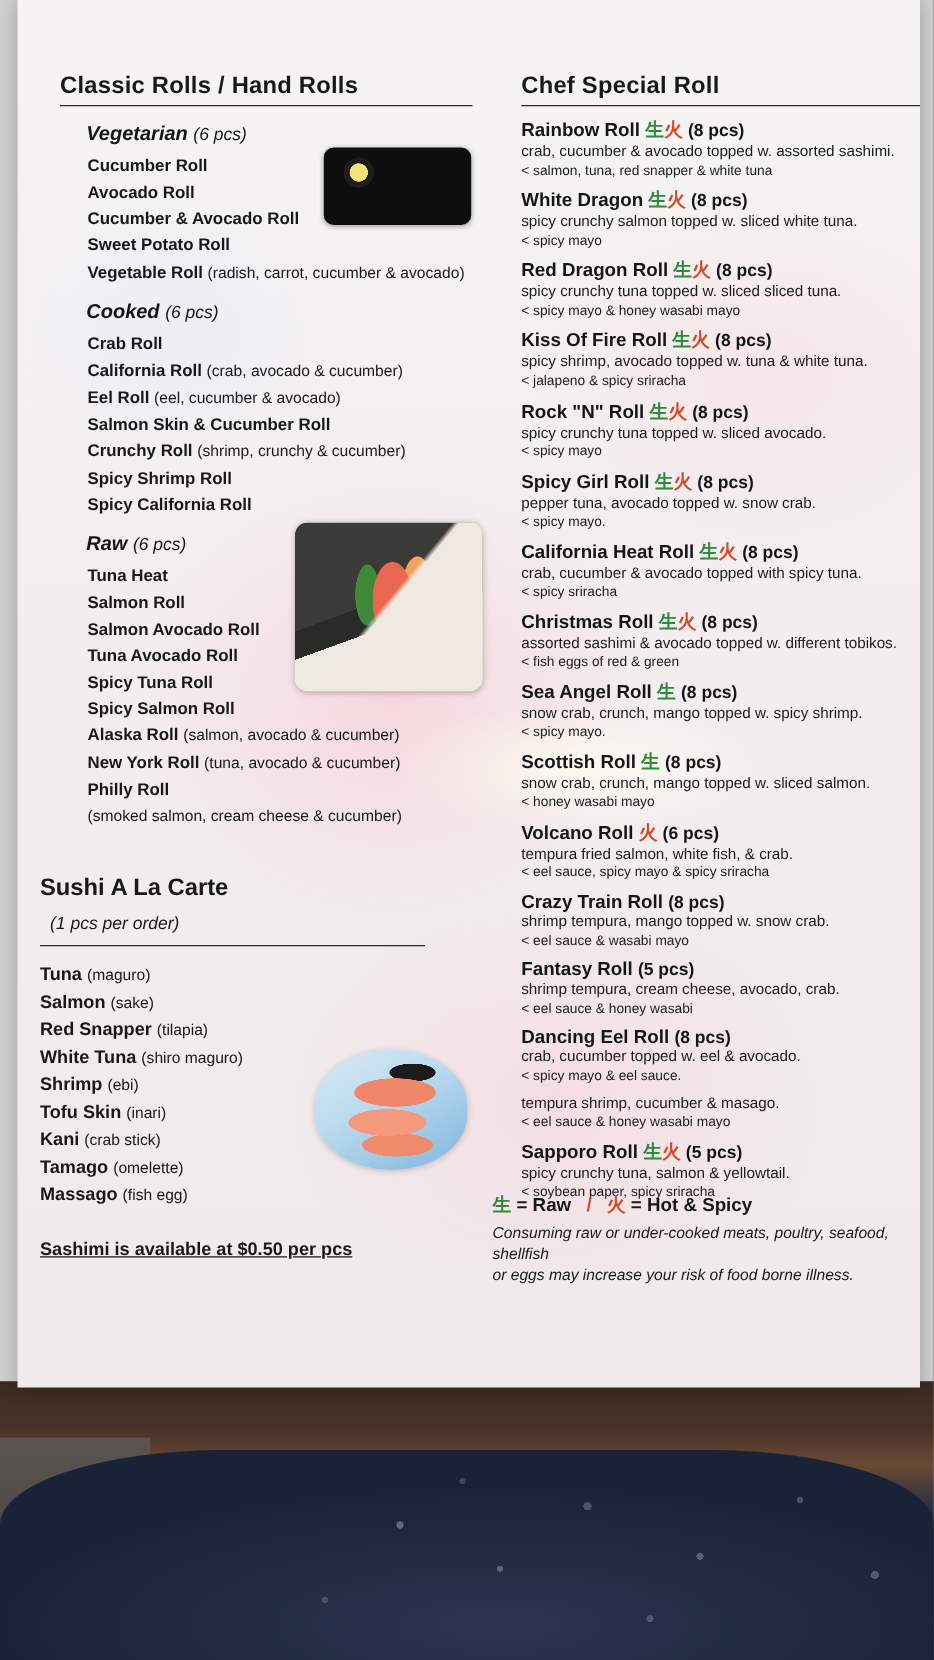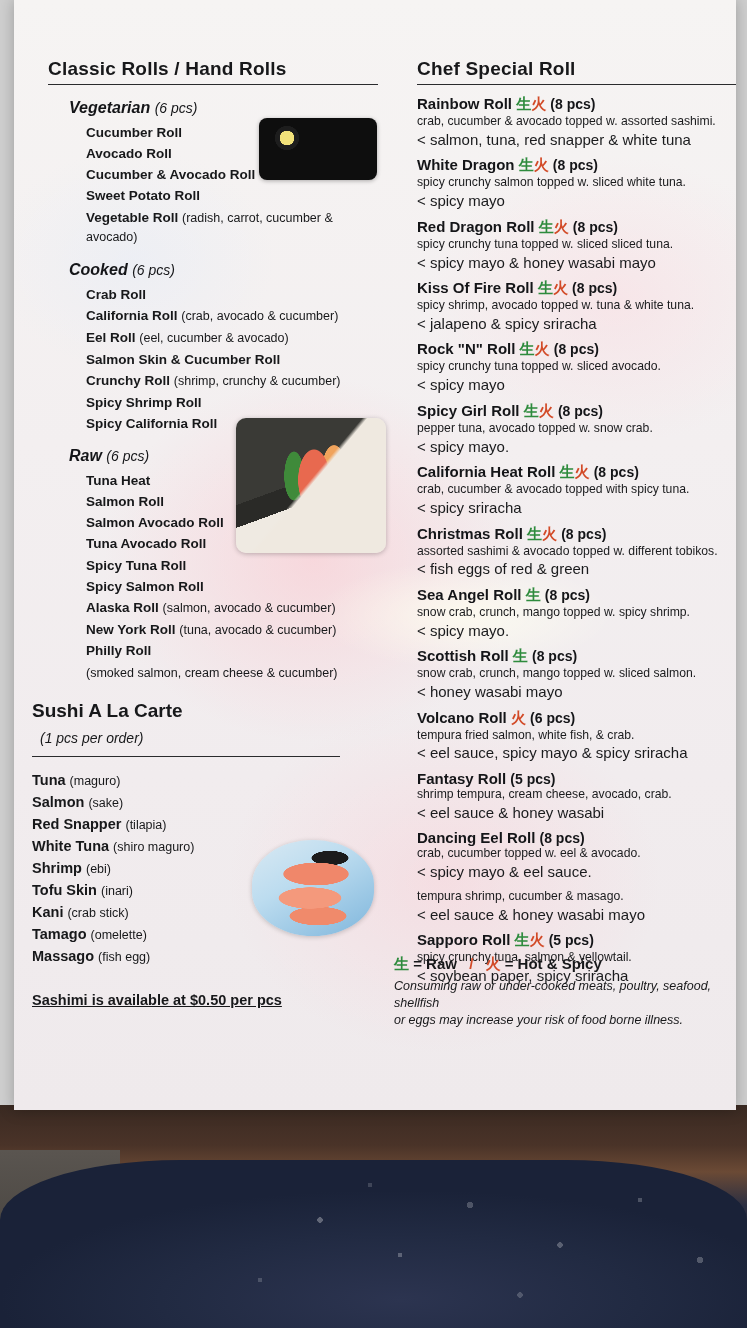--- a/index.html
+++ b/index.html
@@ -99,21 +99,21 @@
     color: #141518;
     margin: 14px 0 6px 21px;
   }
   .subhead .pcs {
     font-style: italic;
     font-weight: normal;
     font-size: 14px;
   }
 
   .item {
-    margin: 0 0 2px 38px;
+    margin: 0 0 2px 22px;
     font-size: 13.5px;
     color: #17181a;
     line-height: 1.42;
   }
   .item b { font-weight: bold; }
   .item .desc { font-weight: normal; font-size: 12.5px; }
 
   
   .sp-entry { margin-bottom: 7px; }
   .sp-name {
@@ -123,21 +123,21 @@
   }
   .jp-raw { color: #2e8b3d; font-weight: bold; }
   .jp-hot { color: #d24a27; font-weight: bold; }
   .sp-pcs { font-weight: bold; font-size: 14px; }
   .sp-desc {
     font-size: 12.2px;
     color: #1a1b1d;
     line-height: 1.3;
   }
   .sp-sub {
-    font-size: 15px;
+    font-size: 11px;
     color: #1a1b1d;
     line-height: 1.3;
   }
 
   
   .alc-title {
     position: absolute;
     left: 18px; top: 700px;
     font-size: 19px; font-weight: bold; color: #17181a;
   }
@@ -384,20 +384,28 @@
       <div class="sp-entry">
         <div class="sp-name">
           <span>Volcano Roll</span>
           <span class="jp-hot">火</span>
           <span class="sp-pcs">(6 pcs)</span>
         </div>
         <div class="sp-desc">tempura fried salmon, white fish, &amp; crab.</div>
         <div class="sp-sub">&lt; eel sauce, spicy mayo &amp; spicy sriracha</div>
       </div>
 
+      <div class="sp-entry">
+        <div class="sp-name">
+          <span>Crazy Train Roll</span>
+          <span class="sp-pcs">(8 pcs)</span>
+        </div>
+        <div class="sp-desc">shrimp tempura, mango topped w. snow crab.</div>
+        <div class="sp-sub">&lt; eel sauce &amp; wasabi mayo</div>
+      </div>
 
       <div class="sp-entry">
         <div class="sp-name">
           <span>Fantasy Roll</span>
           <span class="sp-pcs">(5 pcs)</span>
         </div>
         <div class="sp-desc">shrimp tempura, cream cheese, avocado, crab.</div>
         <div class="sp-sub">&lt; eel sauce &amp; honey wasabi</div>
       </div>
 

